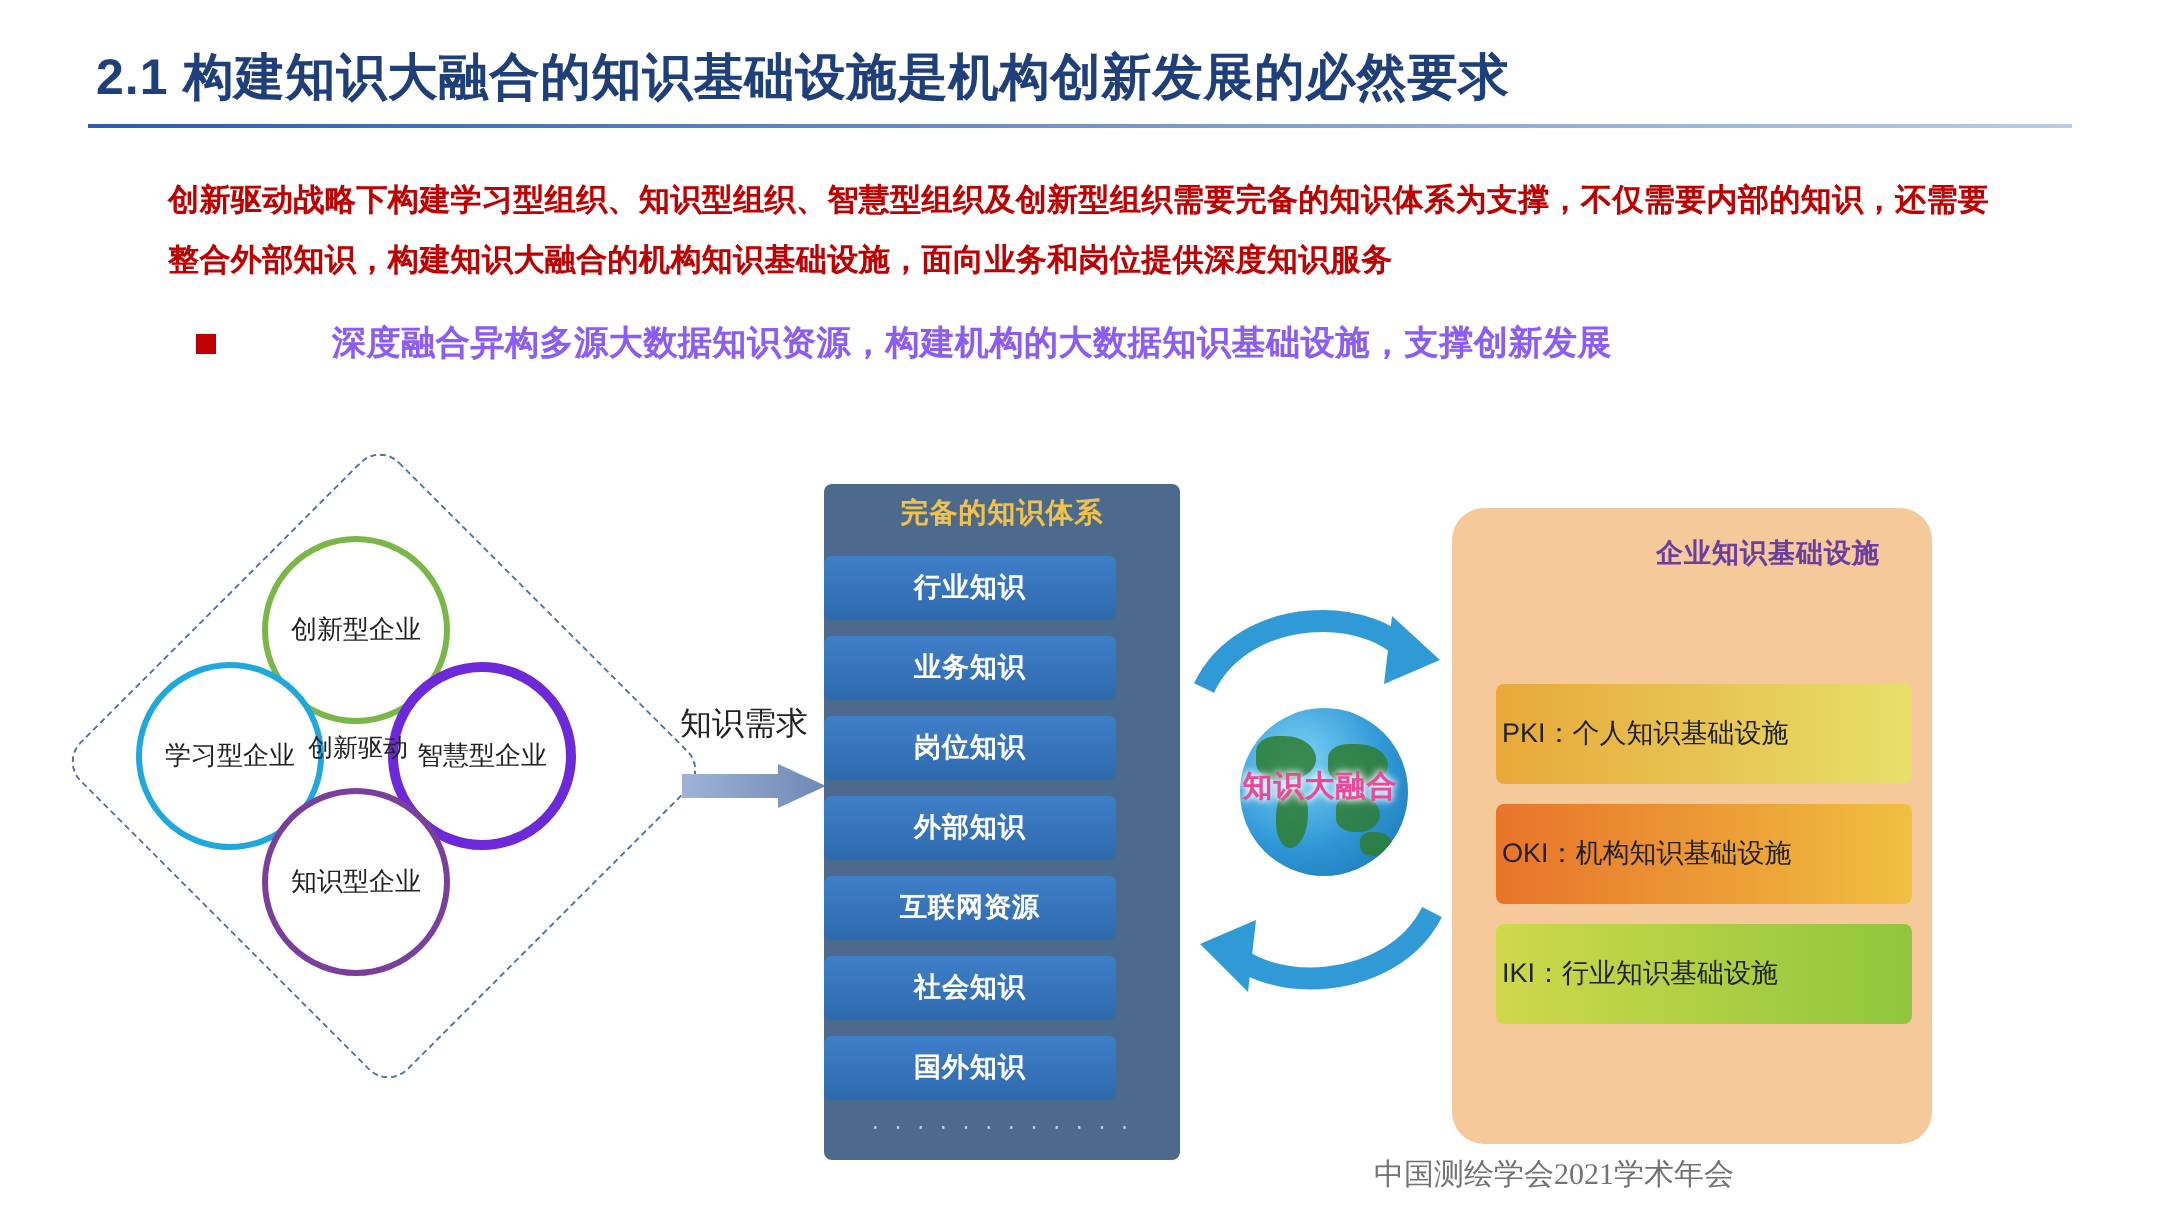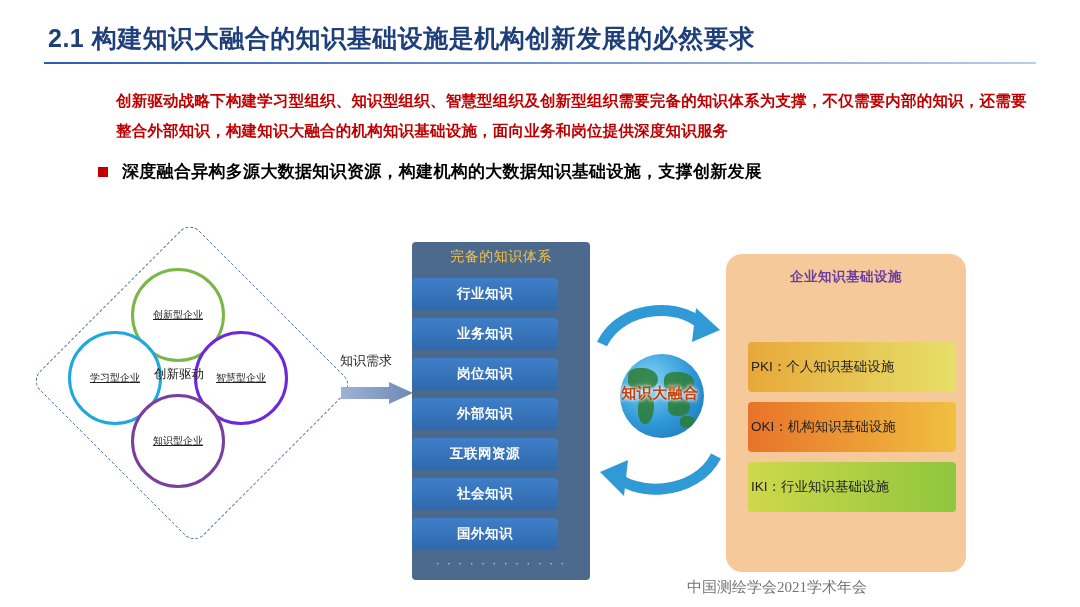--- a/index.html
+++ b/index.html
@@ -43,43 +43,43 @@
   .para {
     position: absolute;
     left: 84px;
     top: 86px;
     width: 916px;
     font-size: 15.5px;
     font-weight: bold;
     color: #c00000;
     line-height: 30px;
     letter-spacing: 0.2px;
-    margin-left: 32px;
   }
   
   .bullet-row {
     position: absolute;
     left: 98px;
     top: 160px;
     display: flex;
     align-items: center;
   }
   .bullet-sq {
     width: 10px;
     height: 10px;
     background: #c00000;
     margin-right: 14px;
     flex: none;
   }
   .bullet-text {
     font-size: 17px;
     font-weight: bold;
-    color: #000000;
+    color: #8b5cf6;
     letter-spacing: 0.3px;
     white-space: nowrap;
+    margin-left: 44px;
   }
 
   
   .venn {
     position: absolute;
     left: 58px;
     top: 258px;
     width: 290px;
     height: 250px;
   }
@@ -93,59 +93,58 @@
     box-sizing: border-box;
   }
   .circle {
     position: absolute;
     border-radius: 50%;
     background: #ffffff;
     box-sizing: border-box;
     display: flex;
     align-items: center;
     justify-content: center;
-    font-size: 10px;
+    font-size: 13px;
     color: #222222;
     text-align: center;
-    text-decoration: underline;
   }
   .c-green {
     left: 73px; top: 10px;
     width: 94px; height: 94px;
     border: 3px solid #7ab648;
   }
   .c-blue {
     left: 10px; top: 73px;
     width: 94px; height: 94px;
     border: 3px solid #1fa8dd;
   }
   .c-purple-r {
     left: 136px; top: 73px;
     width: 94px; height: 94px;
-    border: 3px solid #6d28d9;
+    border: 5px solid #6d28d9;
   }
   .c-purple-b {
     left: 73px; top: 136px;
     width: 94px; height: 94px;
     border: 3px solid #7a3f9d;
   }
   .venn-center {
     position: absolute;
     left: 78px; top: 108px;
     width: 86px;
     text-align: center;
     font-size: 12.5px;
     color: #222222;
   }
   
   .arrow1-label {
     position: absolute;
     left: 340px;
     top: 352px;
-    font-size: 13px;
+    font-size: 16px;
     color: #222222;
     white-space: nowrap;
   }
   .arrow1 {
     position: absolute;
     left: 341px;
     top: 382px;
     width: 72px;
     height: 22px;
   }
@@ -159,21 +158,21 @@
     background: #4b6a8e;
     border-radius: 4px;
   }
   .panel-blue-title {
     position: absolute;
     left: 412px;
     top: 248px;
     width: 178px;
     text-align: center;
     font-size: 14px;
-    font-weight: normal;
+    font-weight: bold;
     color: #f0c14b;
     letter-spacing: 0.5px;
   }
   .kn-item {
     position: absolute;
     left: 412px;
     width: 146px;
     height: 32px;
     border-radius: 4px;
     background: linear-gradient(to bottom, #3f7fc8, #2f69ad);
@@ -219,21 +218,21 @@
     opacity: .85;
   }
   .fusion-label {
     position: absolute;
     left: 0px;
     top: 88px;
     width: 128px;
     text-align: center;
     font-size: 15px;
     font-weight: bold;
-    color: #c2410c;
+    color: #ec4899;
     letter-spacing: 0.5px;
     text-shadow: 0 0 3px #ffffff, 0 0 5px #ffffff;
   }
   
   .panel-orange {
     position: absolute;
     left: 726px;
     top: 254px;
     width: 240px;
     height: 318px;
@@ -243,20 +242,21 @@
   .panel-orange-title {
     position: absolute;
     left: 726px;
     top: 268px;
     width: 240px;
     text-align: center;
     font-size: 13.5px;
     font-weight: bold;
     color: #6a3fa0;
     letter-spacing: 0.5px;
+    padding-left: 38px;
   }
   .ki-item {
     position: absolute;
     left: 748px;
     width: 208px;
     height: 50px;
     border-radius: 4px;
     display: flex;
     align-items: center;
     padding-left: 3px;

